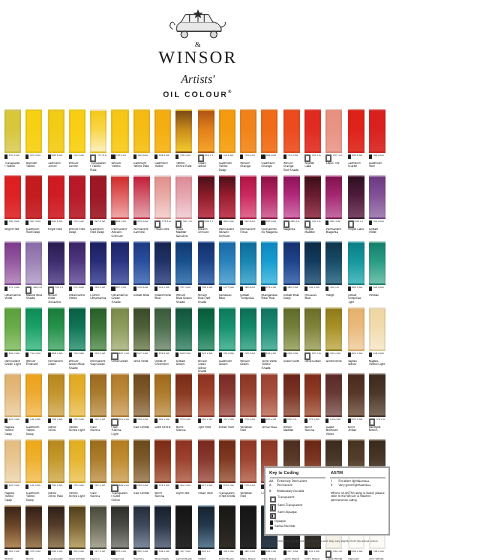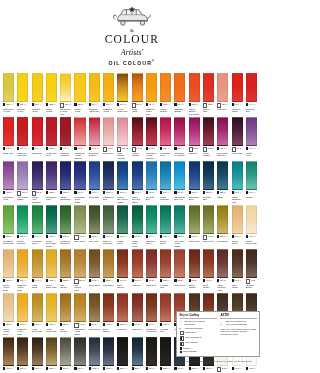--- a/index.html
+++ b/index.html
@@ -157,21 +157,21 @@
         <path d="M10 24 L52 24"></path>
         <circle cx="17" cy="27" r="3.2" fill="#ddd"></circle>
         <circle cx="45" cy="27" r="3.2" fill="#ddd"></circle>
         <path d="M6 22 Q2 20 4 16 Q7 14 8 18"></path>
         <path d="M52 20 Q57 19 56 15"></path>
       </g>
       <path d="M30 3 L31.4 6.2 L34.8 6.2 L32 8.3 L33.1 11.6 L30 9.6 L26.9 11.6 L28 8.3 L25.2 6.2 L28.6 6.2 Z" fill="#2a2a2a"></path>
     </svg>
   </div>
   <div class="amp">&amp;</div>
-  <div class="brand-bot">COLOUR</div>
+  <div class="brand-bot">WINSOR</div>
   <div class="artists">Artists'</div>
   <div class="oilcolour"><span>OIL COLOUR</span><sup>®</sup></div>
 </div>
 
 <div class="grid" id="grid">
     <div class="row">
       <div class="cell">
         <div class="swatch" style="background: linear-gradient(rgb(217, 200, 58) 0%, rgb(216, 198, 60) 45%, rgb(221, 210, 106) 100%);"></div>
         <div class="meta">
           <span class="sq"></span>

